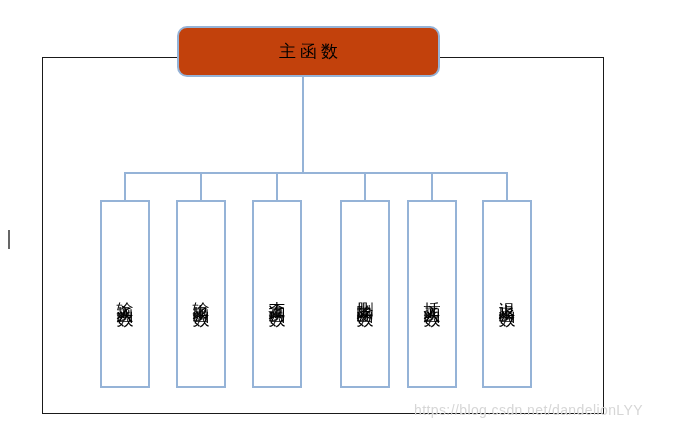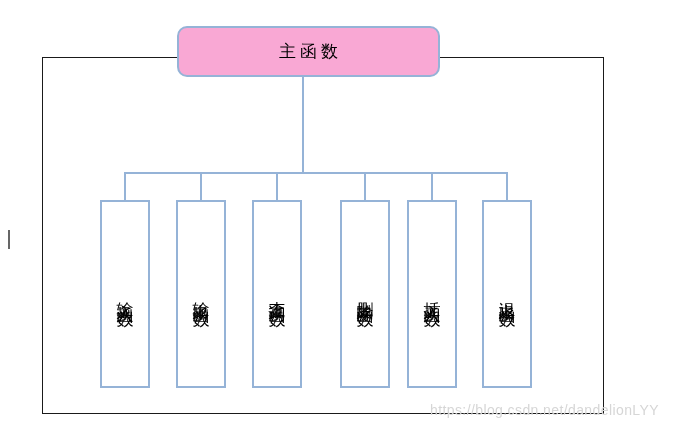--- a/index.html
+++ b/index.html
@@ -8,21 +8,21 @@
     font-family:"Liberation Serif", serif;color:var(--text,#000);
   }
   
   .frame{
     position:absolute;left:42px;top:57px;width:560px;height:355px;
     border:1px solid var(--frame,#1a1a1a);z-index:0;background:transparent;
   }
   
   .root-node{
     position:absolute;left:177px;top:26px;width:259px;height:47px;
-    border:2px solid var(--accent,#95b3d7);border-radius:10px;background:#f9a8d4;
+    border:2px solid var(--accent,#95b3d7);border-radius:10px;background:#c2410c;
     z-index:2;display:flex;align-items:center;justify-content:center;
   }
   .root-label{
     font-size:17px;letter-spacing:4px;text-indent:4px;color:var(--text,#000);
     white-space:nowrap;
   }
   
   .line{position:absolute;background:var(--accent,#95b3d7);z-index:1;}
   .v-main{left:302px;top:77px;width:2px;height:96px;}
   .bus{left:124px;top:172px;width:384px;height:2px;}
@@ -38,21 +38,21 @@
   .child-node.c1{left:100px;} .child-node.c2{left:176px;} .child-node.c3{left:252px;}
   .child-node.c4{left:340px;} .child-node.c5{left:407px;} .child-node.c6{left:482px;}
   .vlabel{
     writing-mode:vertical-rl;text-orientation:upright;
     font-size:17px;letter-spacing:3px;color:var(--text,#000);line-height:1;
   }
   
   .cursor-tick{position:absolute;left:8px;top:230px;width:2px;height:19px;background:var(--cursor,#666);z-index:1;}
   
   .watermark{
-    position:absolute;left:430px;top:402px;width:245px;z-index:3;
+    position:absolute;left:414px;top:402px;width:245px;z-index:3;
     font-family:"Liberation Sans", sans-serif;font-size:14px;
     color:var(--wm,#d6d6d6);white-space:nowrap;text-align:left;letter-spacing:0.4px;
   }
 </style>
 </head>
 <body>
 
 <div id="canvas" style="--accent: #95b3d7; --frame: #1a1a1a; --text: #000000; --wm: #d6d6d6; --cursor: #666666;">
 
   <div class="frame"></div>

